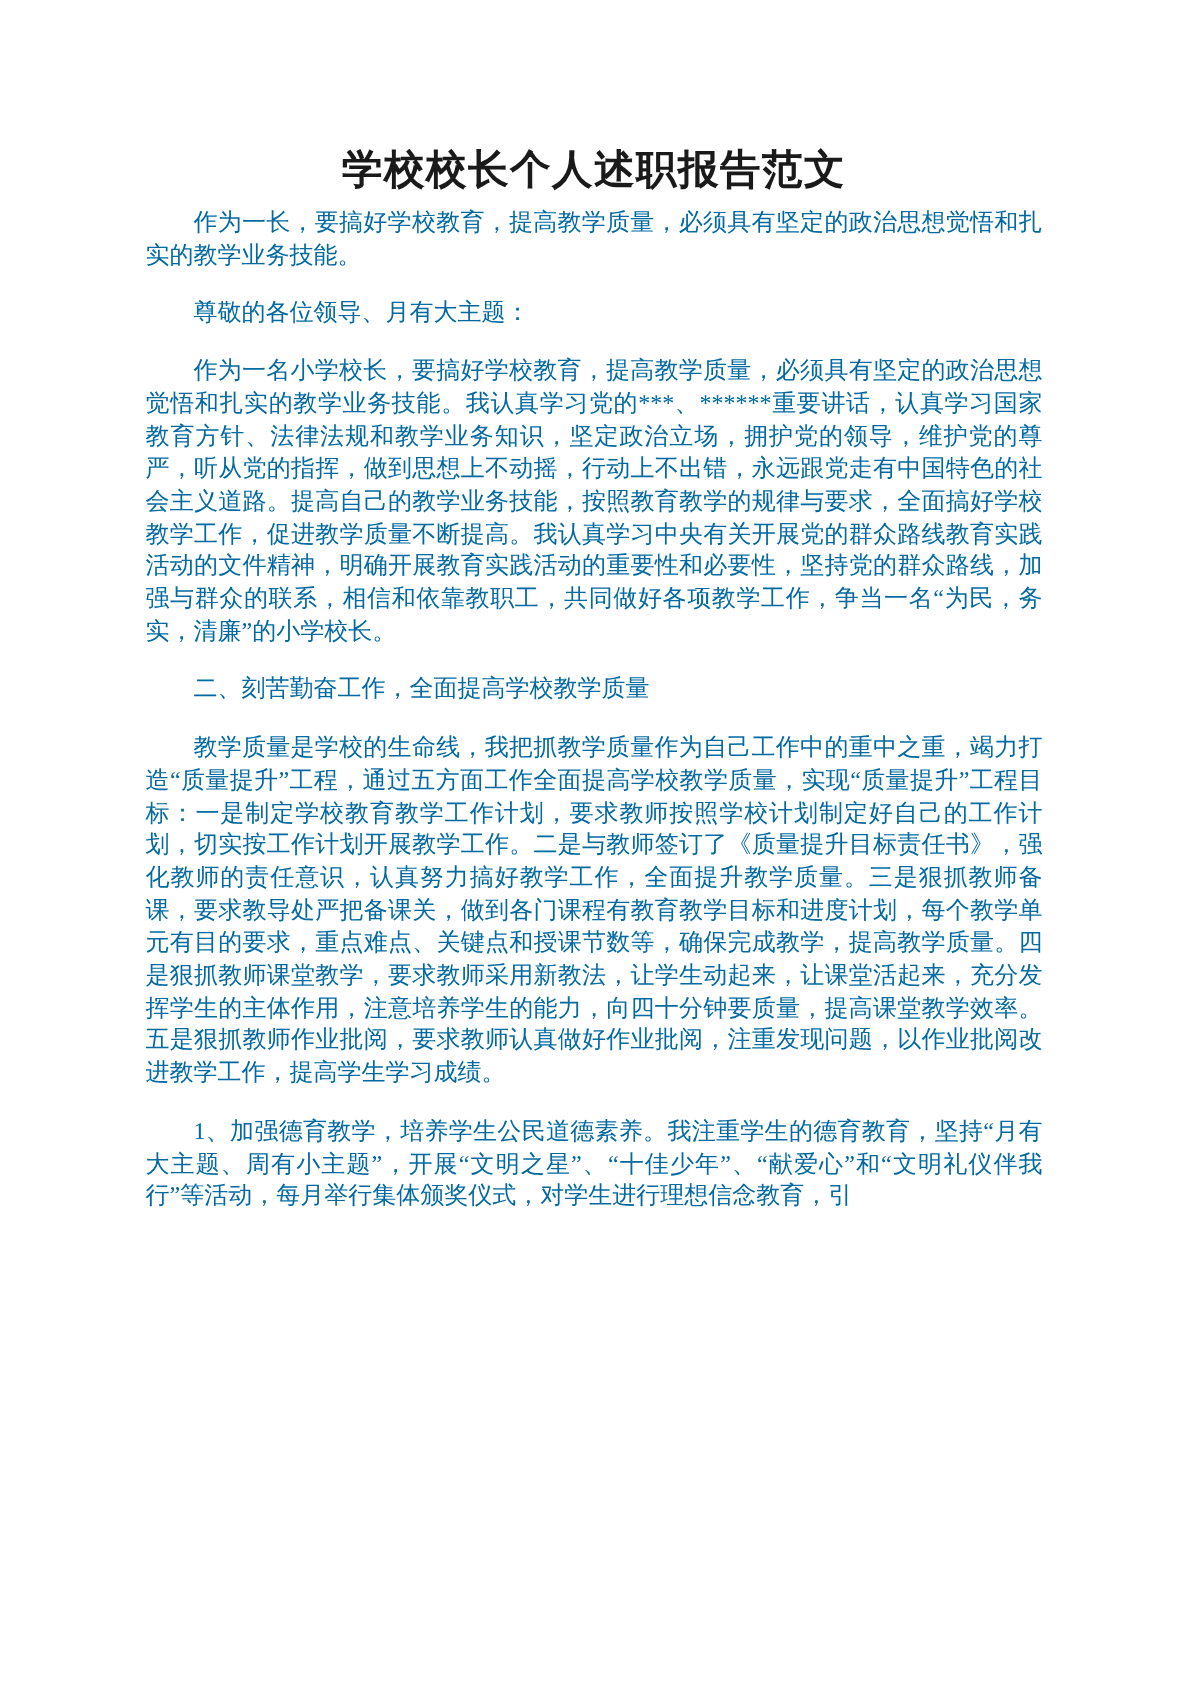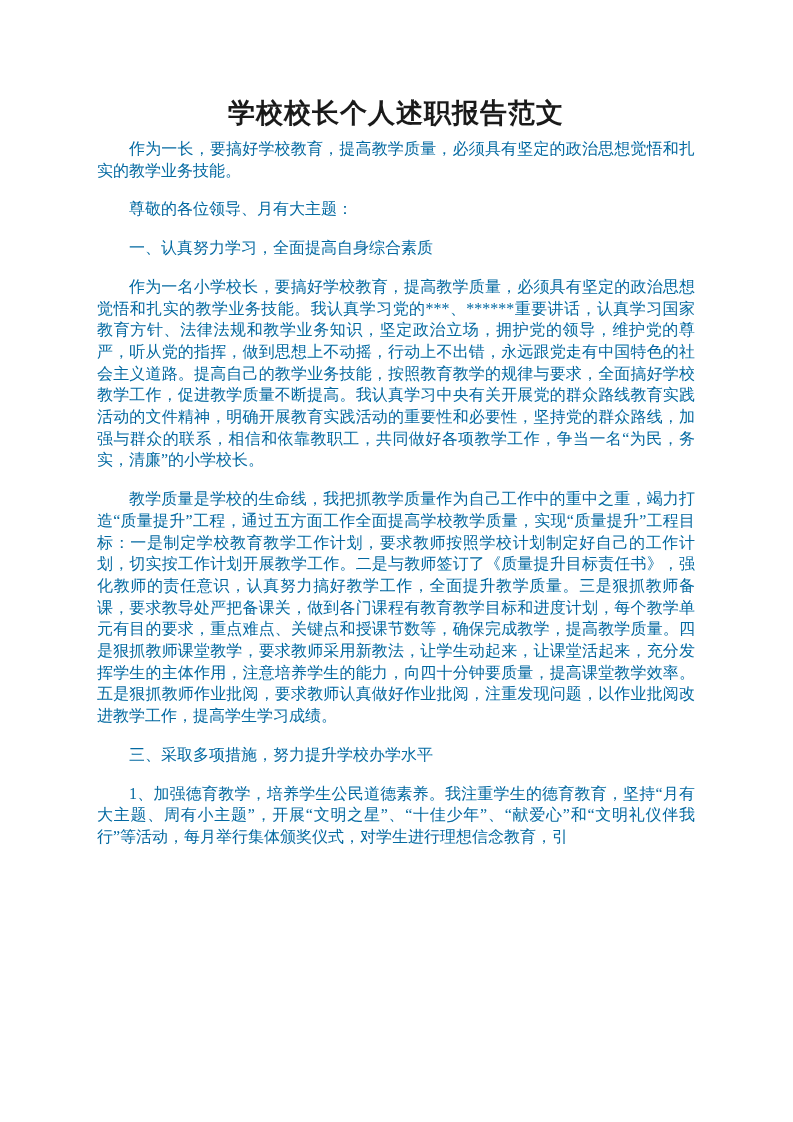--- a/index.html
+++ b/index.html
@@ -37,18 +37,17 @@
   }
 </style>
 </head>
 <body>
 
 <div class="page">
   <h1 class="doc-title">学校校长个人述职报告范文</h1>
 
   <p class="para">作为一长，要搞好学校教育，提高教学质量，必须具有坚定的政治思想觉悟和扎实的教学业务技能。</p>
   <p class="para">尊敬的各位领导、月有大主题：</p>
-  <p class="para">一、认真努力学习，全面提高自身综合素质</p>
   <p class="para">作为一名小学校长，要搞好学校教育，提高教学质量，必须具有坚定的政治思想觉悟和扎实的教学业务技能。我认真学习党的***、******重要讲话，认真学习国家教育方针、法律法规和教学业务知识，坚定政治立场，拥护党的领导，维护党的尊严，听从党的指挥，做到思想上不动摇，行动上不出错，永远跟党走有中国特色的社会主义道路。提高自己的教学业务技能，按照教育教学的规律与要求，全面搞好学校教学工作，促进教学质量不断提高。我认真学习中央有关开展党的群众路线教育实践活动的文件精神，明确开展教育实践活动的重要性和必要性，坚持党的群众路线，加强与群众的联系，相信和依靠教职工，共同做好各项教学工作，争当一名“为民，务实，清廉”的小学校长。</p>
+  <p class="para">二、刻苦勤奋工作，全面提高学校教学质量</p>
   <p class="para">教学质量是学校的生命线，我把抓教学质量作为自己工作中的重中之重，竭力打造“质量提升”工程，通过五方面工作全面提高学校教学质量，实现“质量提升”工程目标：一是制定学校教育教学工作计划，要求教师按照学校计划制定好自己的工作计划，切实按工作计划开展教学工作。二是与教师签订了《质量提升目标责任书》，强化教师的责任意识，认真努力搞好教学工作，全面提升教学质量。三是狠抓教师备课，要求教导处严把备课关，做到各门课程有教育教学目标和进度计划，每个教学单元有目的要求，重点难点、关键点和授课节数等，确保完成教学，提高教学质量。四是狠抓教师课堂教学，要求教师采用新教法，让学生动起来，让课堂活起来，充分发挥学生的主体作用，注意培养学生的能力，向四十分钟要质量，提高课堂教学效率。五是狠抓教师作业批阅，要求教师认真做好作业批阅，注重发现问题，以作业批阅改进教学工作，提高学生学习成绩。</p>
-  <p class="para">三、采取多项措施，努力提升学校办学水平</p>
   <p class="para">1、加强德育教学，培养学生公民道德素养。我注重学生的德育教育，坚持“月有大主题、周有小主题”，开展“文明之星”、“十佳少年”、“献爱心”和“文明礼仪伴我行”等活动，每月举行集体颁奖仪式，对学生进行理想信念教育，引</p>
 </div>
 
 </body></html>

